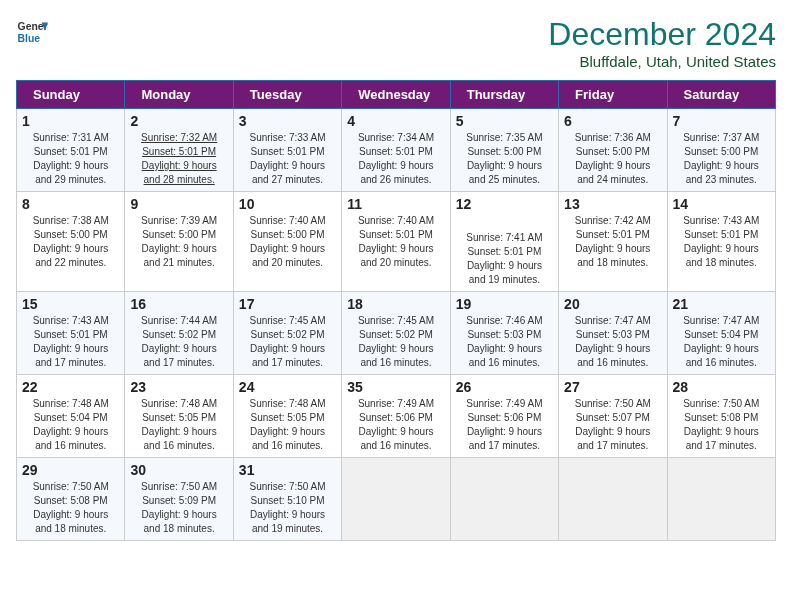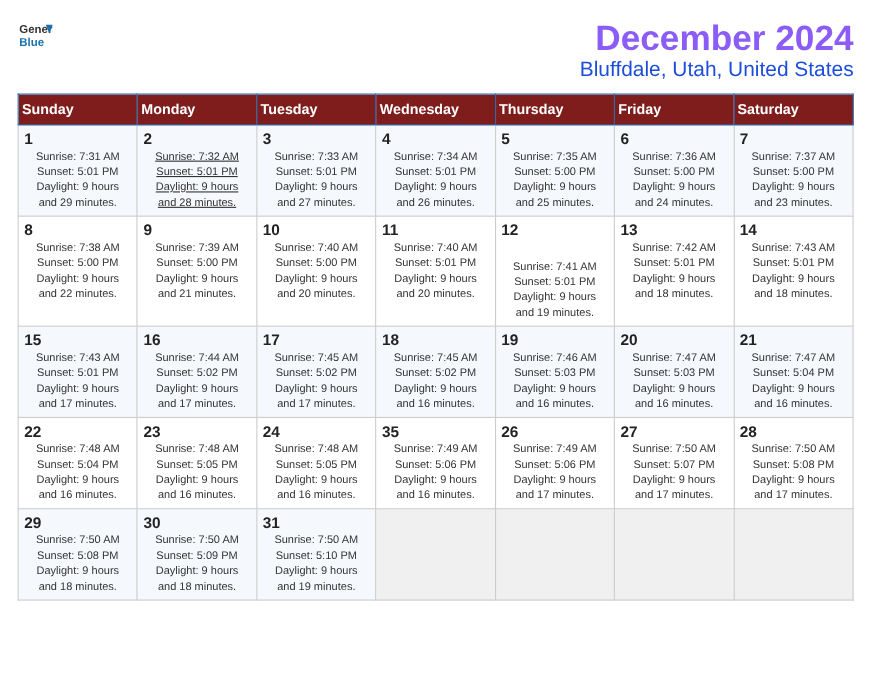--- a/index.html
+++ b/index.html
@@ -23,36 +23,36 @@
     }
     .logo-icon {
       width: 32px;
       height: 32px;
     }
     .title-block {
       text-align: right;
     }
     .month-title {
       font-size: 32px;
-      font-weight: bold;
-      color: #8b5cf6;
+      font-weight: normal;
+      color: #0f766e;
     }
     .subtitle {
-      font-size: 19px;
-      color: #1d4ed8;
+      font-size: 15px;
+      color: #14532d;
     }
     table {
       width: 100%;
       border-collapse: collapse;
       font-size: 11px;
     }
     thead tr th {
-      background-color: #7f1d1d;
+      background-color: #701a75;
       color: #fff;
-      padding: 6px 3px;
+      padding: 6px 16px;
       text-align: left;
       font-size: 13px;
       font-weight: bold;
       border: 1px solid #2a6aaf;
     }
     tbody tr td {
       border: 1px solid #ccc;
       vertical-align: top;
       padding: 4px 5px;
       height: 80px;

